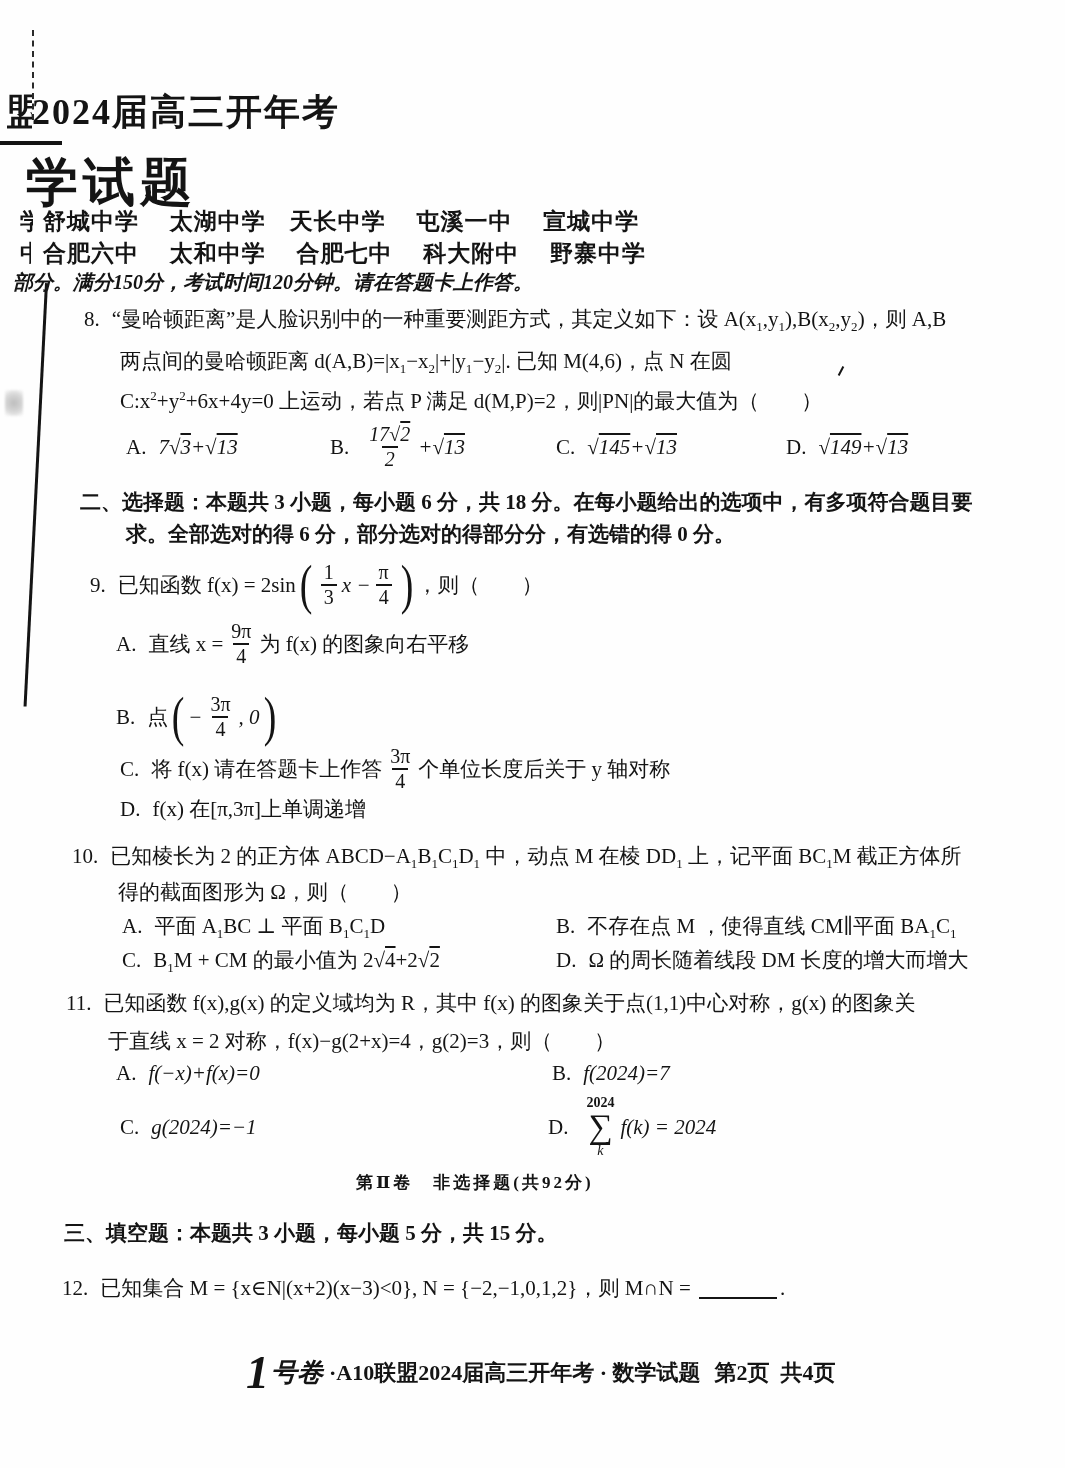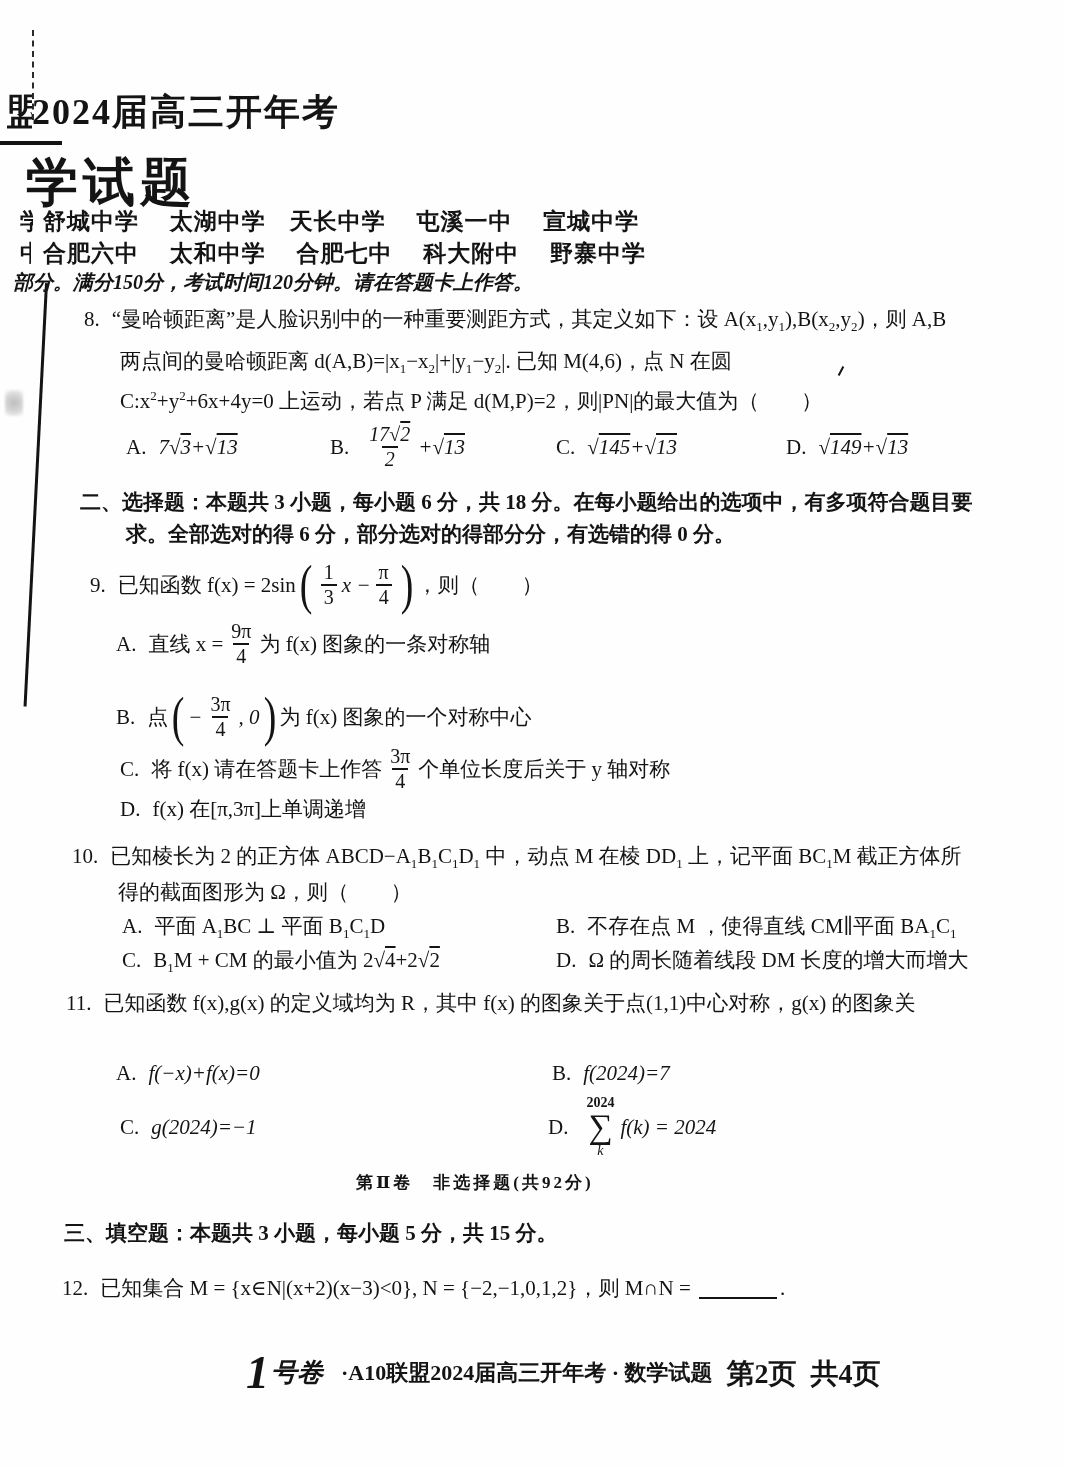--- a/index.html
+++ b/index.html
@@ -116,34 +116,33 @@
     <span class="bp">)</span>
     <span>，则（　　）</span>
   </div>
   <div class="line" style="left:116px;top:614px;height:60px;">
     <span class="qnum">A.</span>
     <span>直线 x =</span>
     <span class="frac">
       <span class="num">9π</span>
       <span class="den">4</span>
     </span>
-    <span>为 f(x) 图象的一条对称轴</span>
+    <span>为 f(x) 的图象向右平移</span>
   </div>
   <div class="line" style="left:116px;top:682px;height:70px;">
     <span class="qnum">B.</span>
     <span>点</span>
     <span class="bp">(</span>
     <span class="mi">−</span>
     <span class="frac">
       <span class="num">3π</span>
       <span class="den">4</span>
     </span>
     <span class="mi">, 0</span>
     <span class="bp">)</span>
-    <span>为 f(x) 图象的一个对称中心</span>
   </div>
   <div class="line" style="left:120px;top:740px;height:58px;">
     <span class="qnum">C.</span>
     <span>将 f(x) 请在答题卡上作答</span>
     <span class="frac">
       <span class="num">3π</span>
       <span class="den">4</span>
     </span>
     <span>个单位长度后关于 y 轴对称</span>
   </div>
@@ -172,20 +171,23 @@
     <span>B<sub>1</sub>M + CM 的最小值为 2√<span class="ol">4</span>+2√<span class="ol">2</span></span>
   </div>
   <div class="line" style="left:556px;top:947px;">
     <span class="qnum">D.</span>
     <span>Ω 的周长随着线段 DM 长度的增大而增大</span>
   </div>
 
   <div class="line" style="left:66px;top:990px;">
     <span class="qnum">11.</span>
     <span>已知函数 f(x),g(x) 的定义域均为 R，其中 f(x) 的图象关于点(1,1)中心对称，g(x) 的图象关</span>
+  </div>
+  <div class="line" style="left:108px;top:1028px;">
+    <span>于直线 x = 2 对称，f(x)−g(2+x)=4，g(2)=3，则（　　）</span>
   </div>
   <div class="line" style="left:116px;top:1060px;">
     <span class="qnum">A.</span>
     <span class="mi">f(−x)+f(x)=0</span>
   </div>
   <div class="line" style="left:552px;top:1060px;">
     <span class="qnum">B.</span>
     <span class="mi">f(2024)=7</span>
   </div>
   <div class="line" style="left:120px;top:1114px;">
@@ -212,17 +214,17 @@
   <div class="line" style="left:62px;top:1262px;height:52px;">
     <span class="qnum">12.</span>
     <span>已知集合 M = {x∈N|(x+2)(x−3)&lt;0}, N = {−2,−1,0,1,2}，则 M∩N = </span>
     <span class="blank"></span>
     <span>.</span>
   </div>
 
   <div class="line" style="left:246px;top:1348px;height:50px;">
     <span class="b it" style="font-size:46px;margin-right:2px;">1</span>
     <span class="b it" style="font-size:26px;">号卷</span>
-    <span class="b" style="font-size:22px;margin-left:18px;">·A10联盟2024届高三开年考 · 数学试题</span>
-    <span class="b" style="font-size:28px;margin-left:14px;">第2页  共4页</span>
+    <span class="b" style="font-size:22px;margin-left:6px;">·A10联盟2024届高三开年考 · 数学试题</span>
+    <span class="b" style="font-size:22px;margin-left:14px;">第2页  共4页</span>
   </div>
 
 </div>
 
 </body></html>

